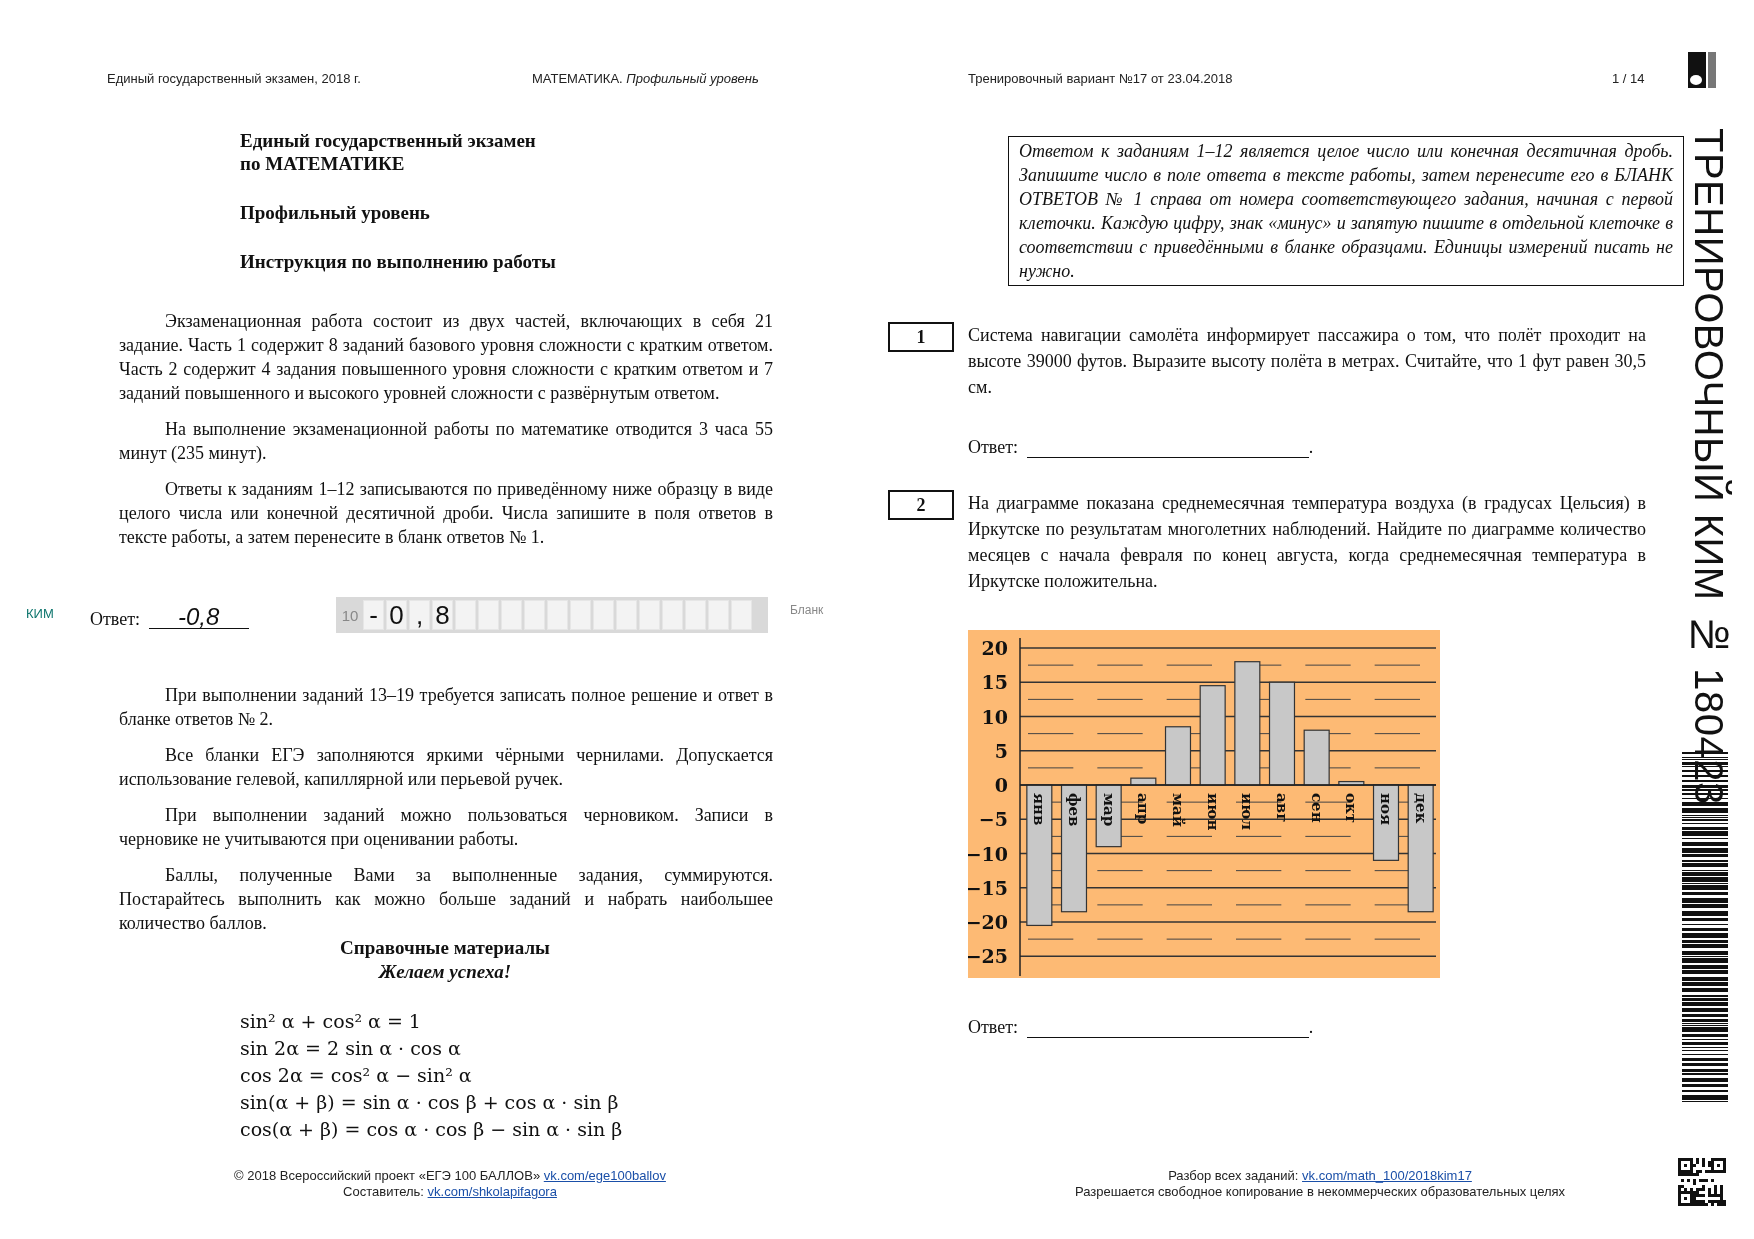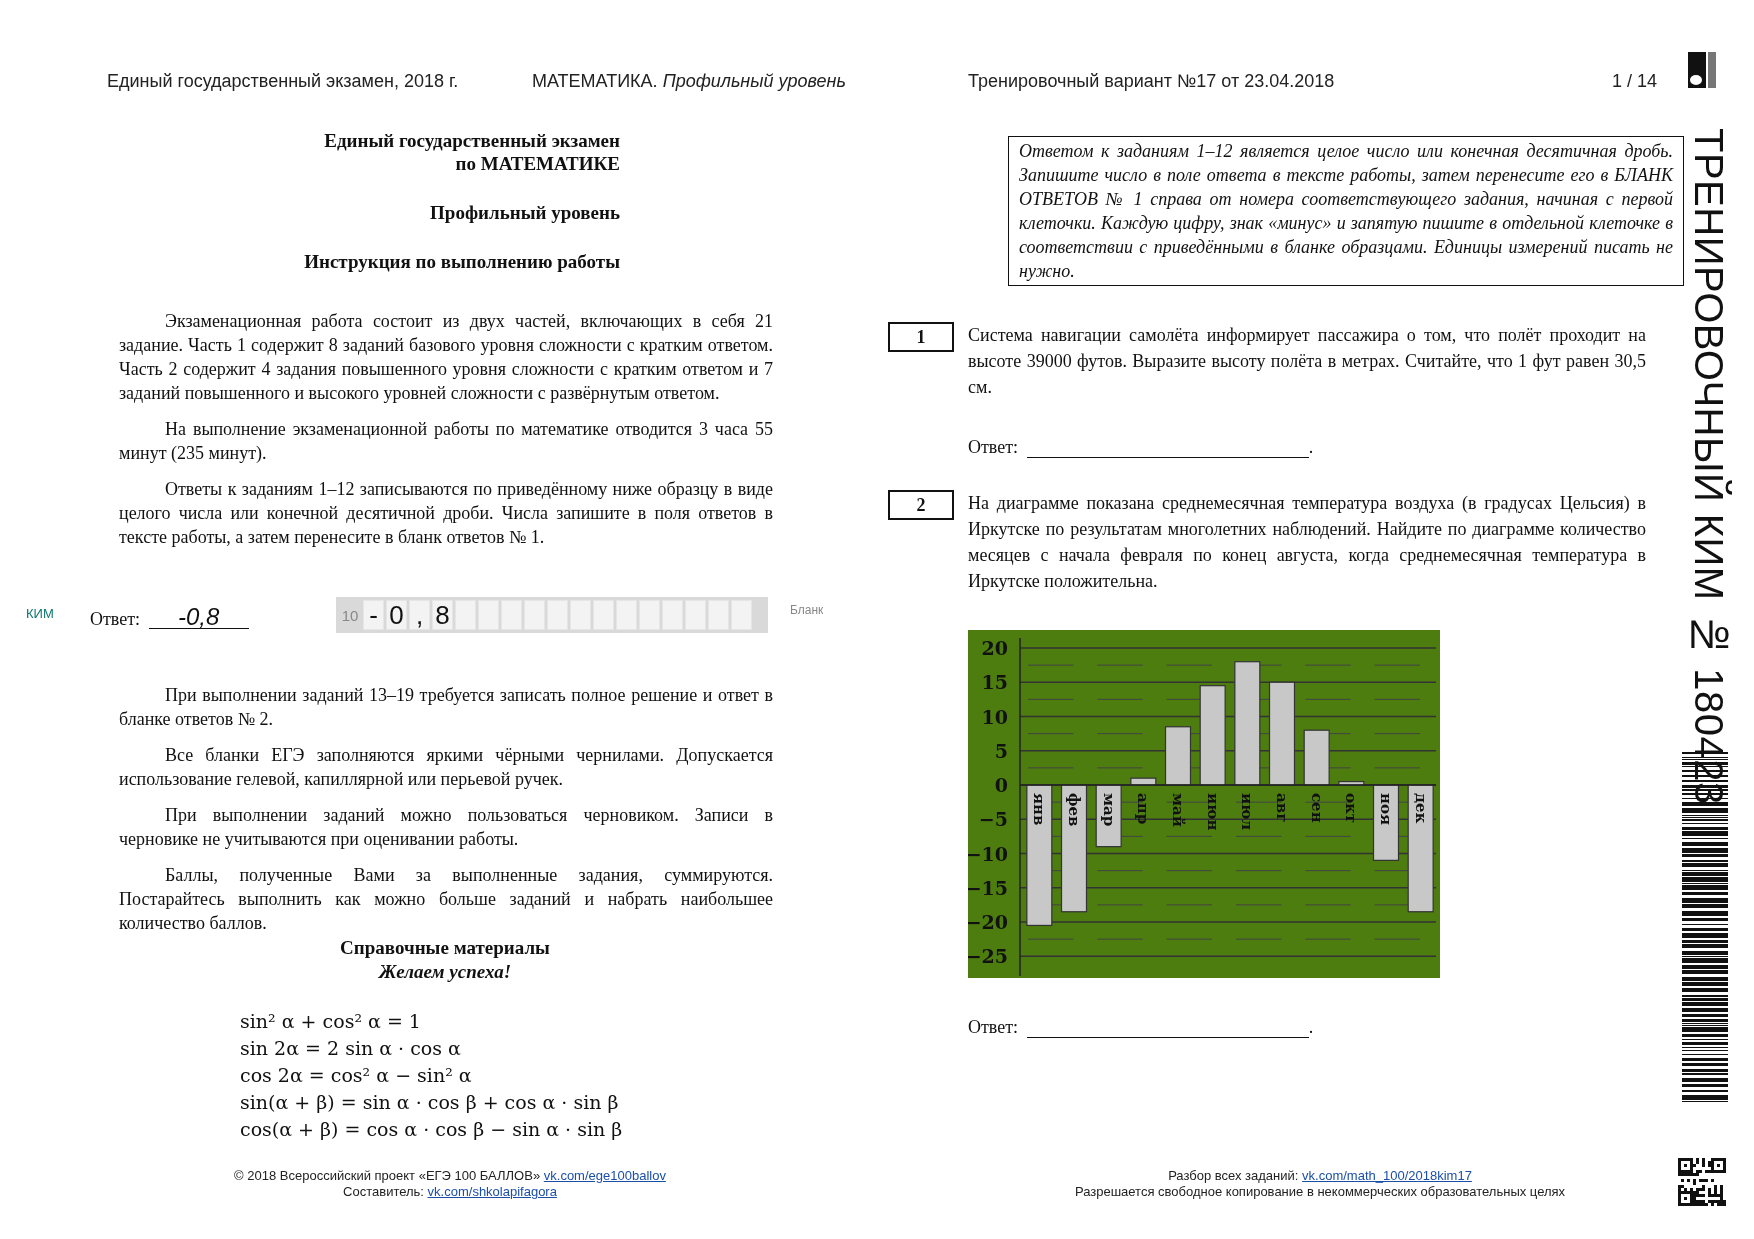--- a/index.html
+++ b/index.html
@@ -2,42 +2,42 @@
 <html><head>
 <meta charset="utf-8">
 <style>
   html, body { margin: 0; padding: 0; }
   body {
     width: 1754px; height: 1239px; position: relative; overflow: hidden;
     background: #ffffff; color: #111;
     font-family: "Liberation Serif", serif;
   }
   .abs { position: absolute; }
-  .hdr { font-family: "Liberation Sans", sans-serif; font-size: 18px; color: #222; top: 71px; }
+  .hdr { font-family: "Liberation Sans", sans-serif; font-size: 13px; color: #222; top: 71px; }
   .hdr i { font-style: italic; }
-  .title { font-size: 19px; font-weight: bold; left: 240px; width: 380px; text-align: right; line-height: 23px; }
+  .title { font-size: 19px; font-weight: bold; left: 240px; width: 380px; text-align: left; line-height: 23px; }
   .para { left: 107px; width: 678px; font-size: 18px; line-height: 24px; text-align: justify; }
   .para p { margin: 12px; text-indent: 46px; }
   .kim { font-family: "Liberation Sans", sans-serif; font-size: 13px; color: #0f766e; left: 26px; top: 606px; }
   .otvet-sample { left: 90px; top: 606px; font-size: 18px; }
   .otvet-sample .val { display: inline-block; width: 100px; border-bottom: 1.5px solid #111; font-style: italic; font-family: "Liberation Sans", sans-serif; font-size: 24px; text-align: center; margin-left: 4px; line-height: 22px; }
   .blank-strip { left: 336px; top: 597px; width: 432px; height: 36px; background: #d9d9d9; display: flex; align-items: center; padding: 0 3px; box-sizing: border-box; gap: 2px; }
   .blank-strip .idx { width: 22px; font-family: "Liberation Sans", sans-serif; font-size: 15px; color: #888; text-align: center; }
   .blank-strip .cell { width: 21px; height: 30px; background: #f3f3f3; border: 1px solid #e6e6e6; box-sizing: border-box; font-family: "Liberation Sans", sans-serif; font-size: 26px; line-height: 28px; text-align: center; color: #111; }
   .blank-lbl { font-family: "Liberation Sans", sans-serif; font-size: 12px; color: #888; left: 790px; top: 603px; }
   .formulas { left: 240px; width: 410px; top: 1008px; font-size: 19px; line-height: 27px; text-align: left; font-family: "DejaVu Serif", serif; }
   .formulas div { white-space: nowrap; }
   .footer { font-family: Liberation Sans, sans-serif; font-size: 13px; color: #222; text-align: center; line-height: 16px; }
   .footer a { color: #1a4fa8; text-decoration: underline; }
   .notice { left: 960px; top: 136px; width: 676px; border: 1.5px solid #111; padding: 2px 10px; box-sizing: border-box; font-style: italic; font-weight: normal; font-size: 18px; line-height: 24px; text-align: justify; margin-left: 48px; }
   .tasknum { width: 66px; height: 30px; border: 2px solid #111; box-sizing: border-box; left: 888px; font-weight: bold; font-size: 18px; text-align: center; line-height: 27px; }
   .tasktext { left: 968px; width: 678px; font-size: 18px; line-height: 26px; text-align: justify; }
   .answer { left: 968px; font-size: 18px; }
   .answer .line { display: inline-block; width: 282px; border-bottom: 1.3px solid #111; height: 18px; vertical-align: bottom; margin-left: 4px; }
-  .chart-wrap { left: 968px; top: 630px; width: 472px; height: 348px; background: #4d7c0f; }
+  .chart-wrap { left: 968px; top: 630px; width: 472px; height: 348px; background: #fdba74; }
   .side-title { left: 1686px; top: 128px; font-family: "Liberation Sans", sans-serif; font-size: 40px; color: #111; writing-mode: vertical-rl; white-space: nowrap; letter-spacing: 0.5px; }
   .logo { left: 1688px; top: 52px; width: 28px; height: 36px; }
   .barcode { left: 1682px; top: 752px; width: 46px; height: 350px; }
   .qr { left: 1678px; top: 1158px; width: 48px; height: 48px; }
 </style>
 </head>
 <body>
 
 <div class="abs hdr" style="left:107px;">Единый государственный экзамен, 2018 г.</div>
 <div class="abs hdr" style="left:532px;">

